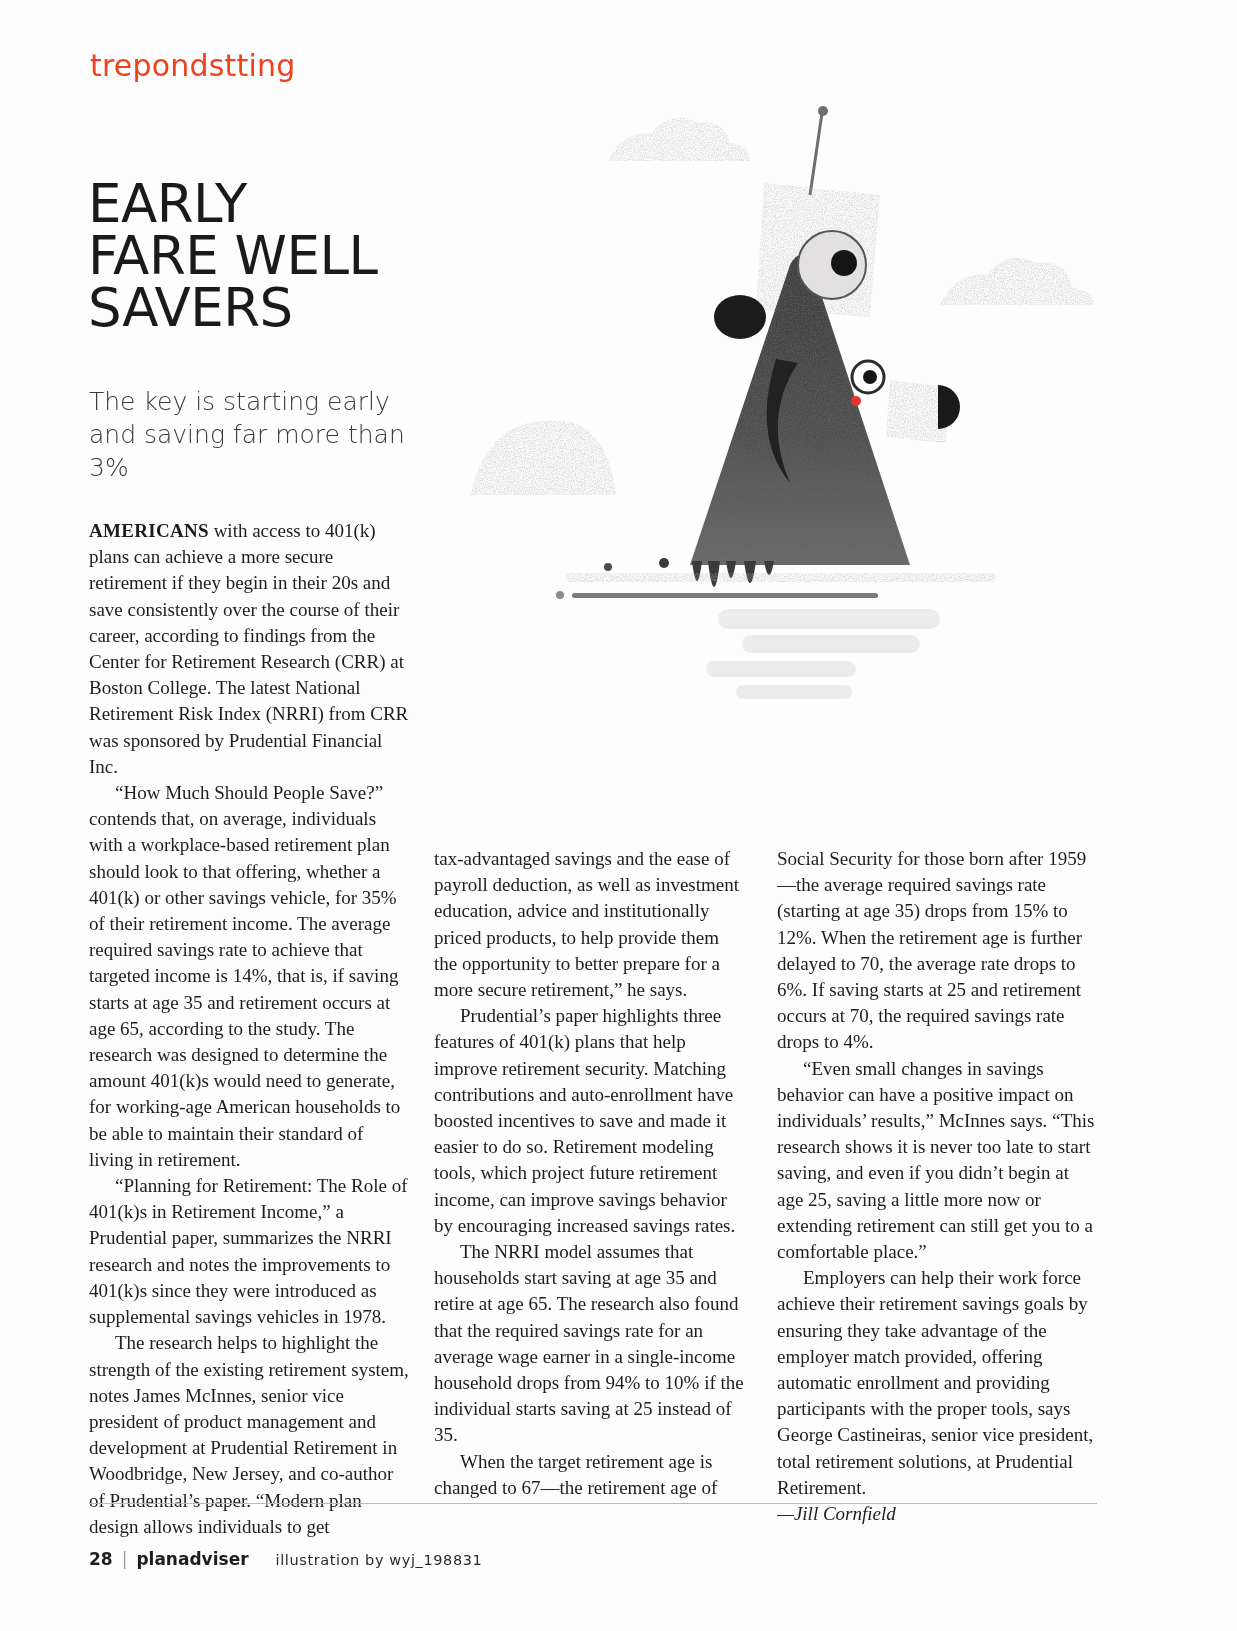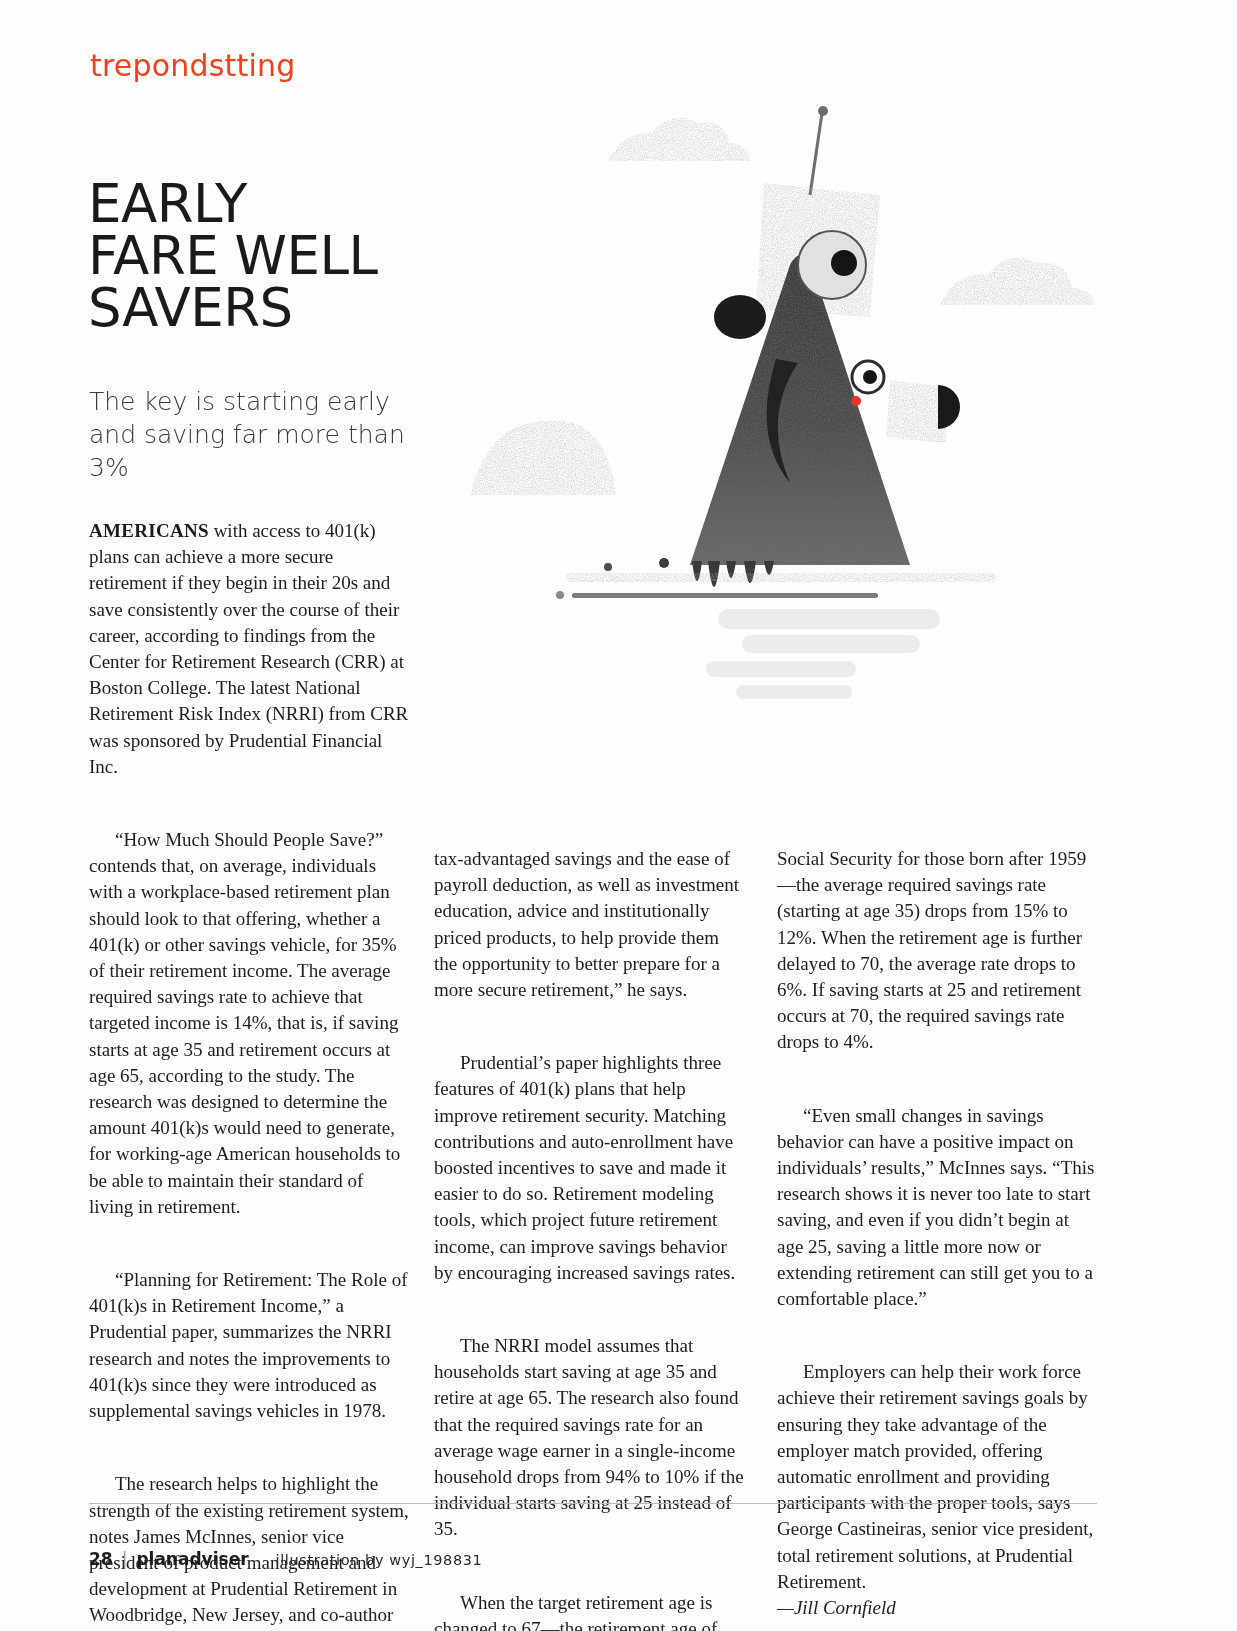--- a/index.html
+++ b/index.html
@@ -62,21 +62,21 @@
 
   
   .col {
     position: absolute;
     font-size: 19px;
     line-height: 26.2px;
     text-align: left;
     color: #1d1d1b;
   }
   .col p { margin: 0; }
-  .col p.indent { text-indent: 26px; margin-top: 47px; }
+  .col p.indent { text-indent: 26px; }
   .dropcapline { font-weight: bold; letter-spacing: 0.3px; }
 
   #col1 { left: 89px; top: 518px; width: 320px; }
   #col2 { left: 434px; top: 846px; width: 312px; }
   #col3 { left: 777px; top: 846px; width: 320px; }
 
   .signoff {
     font-style: italic;
     margin-top: 2px;
   }

